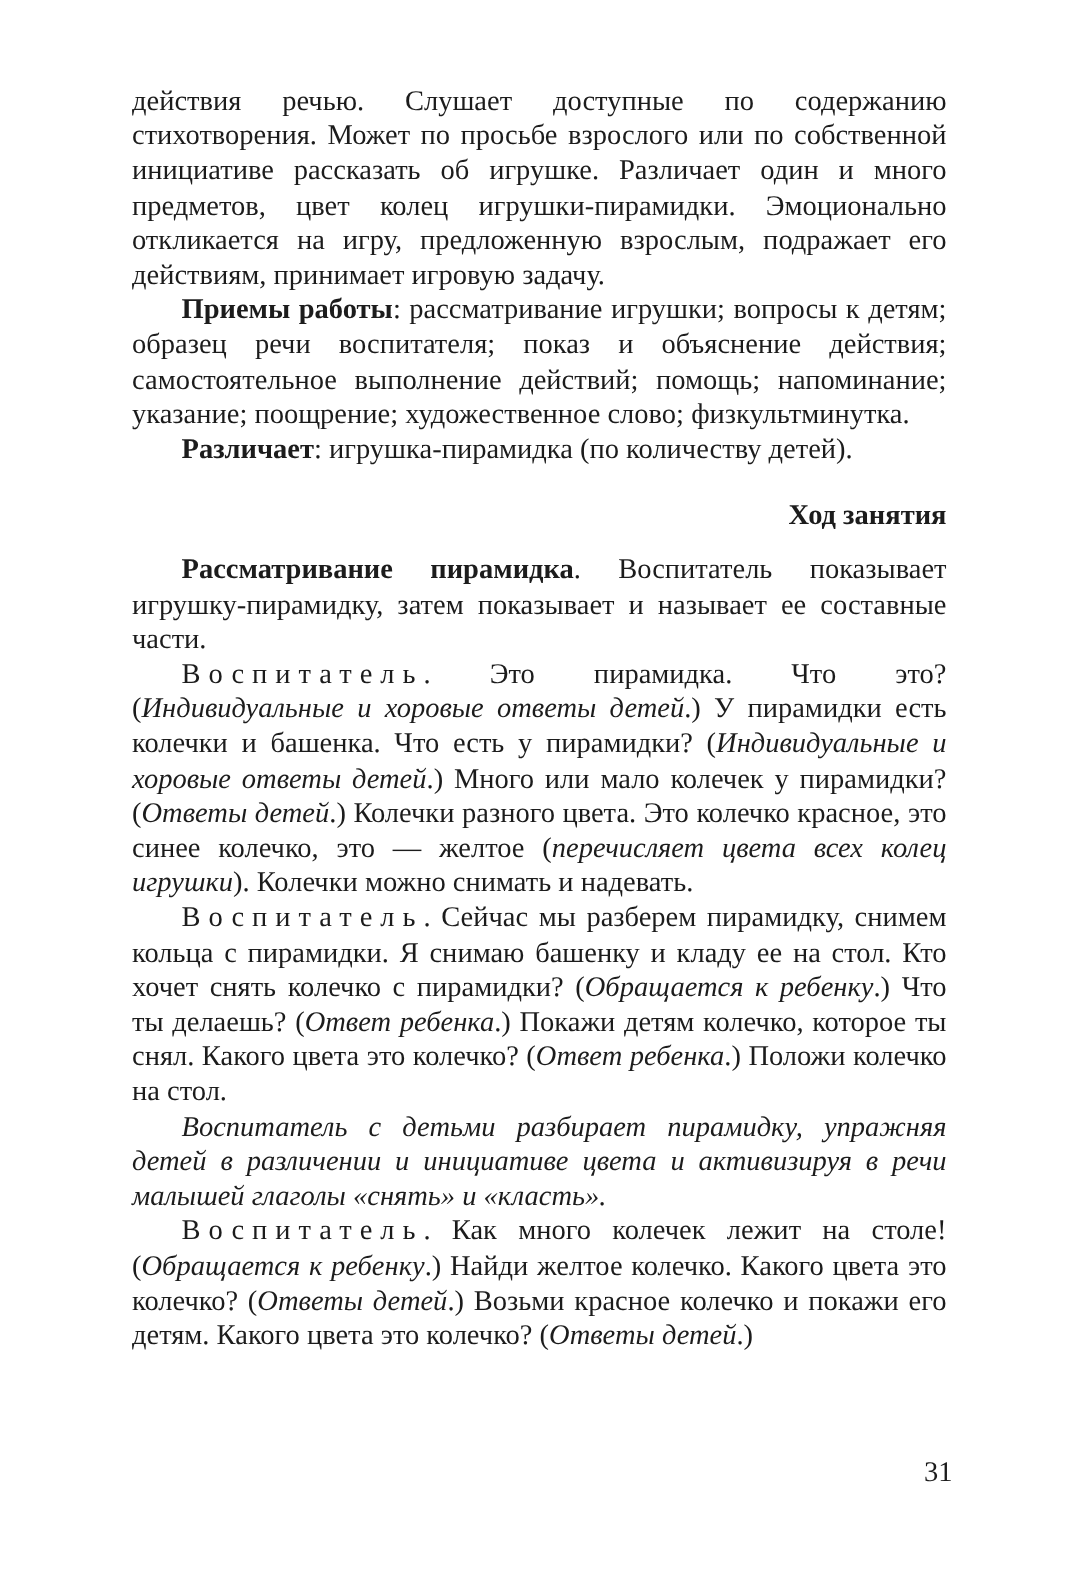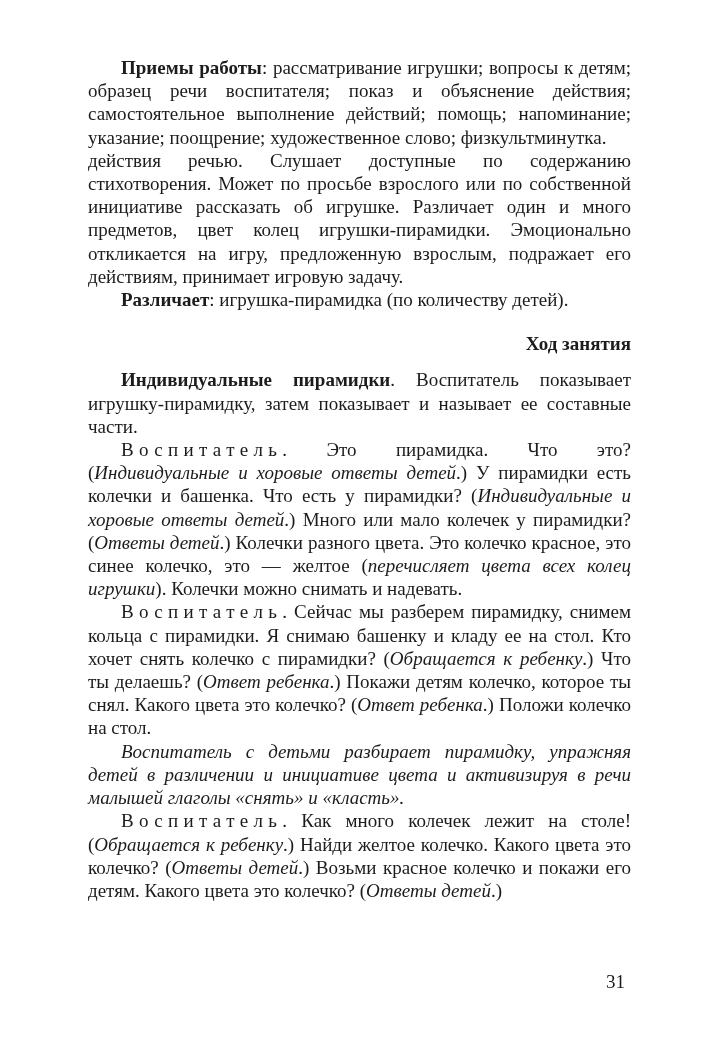--- a/index.html
+++ b/index.html
@@ -42,35 +42,35 @@
     text-align: right;
     margin: 21px 0 13px 0;
   }
   .s-n { }
   .s-b { font-weight: 700; }
   .s-i { font-style: italic; }
   .s-sp { letter-spacing: 0.28em; }
   .page-number {
     position: absolute;
     top: 970px;
-    right: 91px;
+    right: 81px;
     font-size: 19px;
     line-height: 23px;
     font-family: Liberation Serif, serif;
   }
 </style>
 </head>
 <body>
 
 <div class="page">
   <div class="text-column" id="text-column">
+      <p class="para"><span class="s-n">действия речью. Слушает доступные по содержанию стихотворения. Может по просьбе взрослого или по собственной инициативе рассказать об игрушке. Различает один и много предметов, цвет колец игрушки-пирамидки. Эмоционально откликается на игру, предложенную взрослым, подражает его действиям, принимает игровую задачу.</span></p>
       <p class="para indent"><span class="s-b">Приемы работы</span><span class="s-n">: рассматривание игрушки; вопросы к детям; образец речи воспитателя; показ и объяснение действия; самостоятельное выполнение действий; помощь; напоминание; указание; поощрение; художественное слово; физкультминутка.</span></p>
-      <p class="para"><span class="s-n">действия речью. Слушает доступные по содержанию стихотворения. Может по просьбе взрослого или по собственной инициативе рассказать об игрушке. Различает один и много предметов, цвет колец игрушки-пирамидки. Эмоционально откликается на игру, предложенную взрослым, подражает его действиям, принимает игровую задачу.</span></p>
       <p class="para indent"><span class="s-b">Различает</span><span class="s-n">: игрушка-пирамидка (по количеству детей).</span></p>
       <div class="section-heading"><span class="s-b">Ход занятия</span></div>
-      <p class="para indent"><span class="s-b">Индивидуальные пирамидки</span><span class="s-n">. Воспитатель показывает игрушку-пирамидку, затем показывает и называет ее составные части.</span></p>
+      <p class="para indent"><span class="s-b">Рассматривание пирамидка</span><span class="s-n">. Воспитатель показывает игрушку-пирамидку, затем показывает и называет ее составные части.</span></p>
       <p class="para indent"><span class="s-sp">Воспитатель</span><span class="s-n">. Это пирамидка. Что это? (</span><span class="s-i">Индивидуальные и хоровые ответы детей</span><span class="s-n">.) У пирамидки есть колечки и башенка. Что есть у пирамидки? (</span><span class="s-i">Индивидуальные и хоровые ответы детей</span><span class="s-n">.) Много или мало колечек у пирамидки? (</span><span class="s-i">Ответы детей</span><span class="s-n">.) Колечки разного цвета. Это колечко красное, это синее колечко, это — желтое (</span><span class="s-i">перечисляет цвета всех колец игрушки</span><span class="s-n">). Колечки можно снимать и надевать.</span></p>
       <p class="para indent"><span class="s-sp">Воспитатель</span><span class="s-n">. Сейчас мы разберем пирамидку, снимем кольца с пирамидки. Я снимаю башенку и кладу ее на стол. Кто хочет снять колечко с пирамидки? (</span><span class="s-i">Обращается к ребенку</span><span class="s-n">.) Что ты делаешь? (</span><span class="s-i">Ответ ребенка</span><span class="s-n">.) Покажи детям колечко, которое ты снял. Какого цвета это колечко? (</span><span class="s-i">Ответ ребенка</span><span class="s-n">.) Положи колечко на стол.</span></p>
       <p class="para indent"><span class="s-i">Воспитатель с детьми разбирает пирамидку, упражняя детей в различении и инициативе цвета и активизируя в речи малышей глаголы «снять» и «класть».</span></p>
       <p class="para indent"><span class="s-sp">Воспитатель</span><span class="s-n">. Как много колечек лежит на столе! (</span><span class="s-i">Обращается к ребенку</span><span class="s-n">.) Найди желтое колечко. Какого цвета это колечко? (</span><span class="s-i">Ответы детей</span><span class="s-n">.) Возьми красное колечко и покажи его детям. Какого цвета это колечко? (</span><span class="s-i">Ответы детей</span><span class="s-n">.)</span></p>
     </div>
   <div class="page-number">31</div>
 </div>
 
 </body></html>

